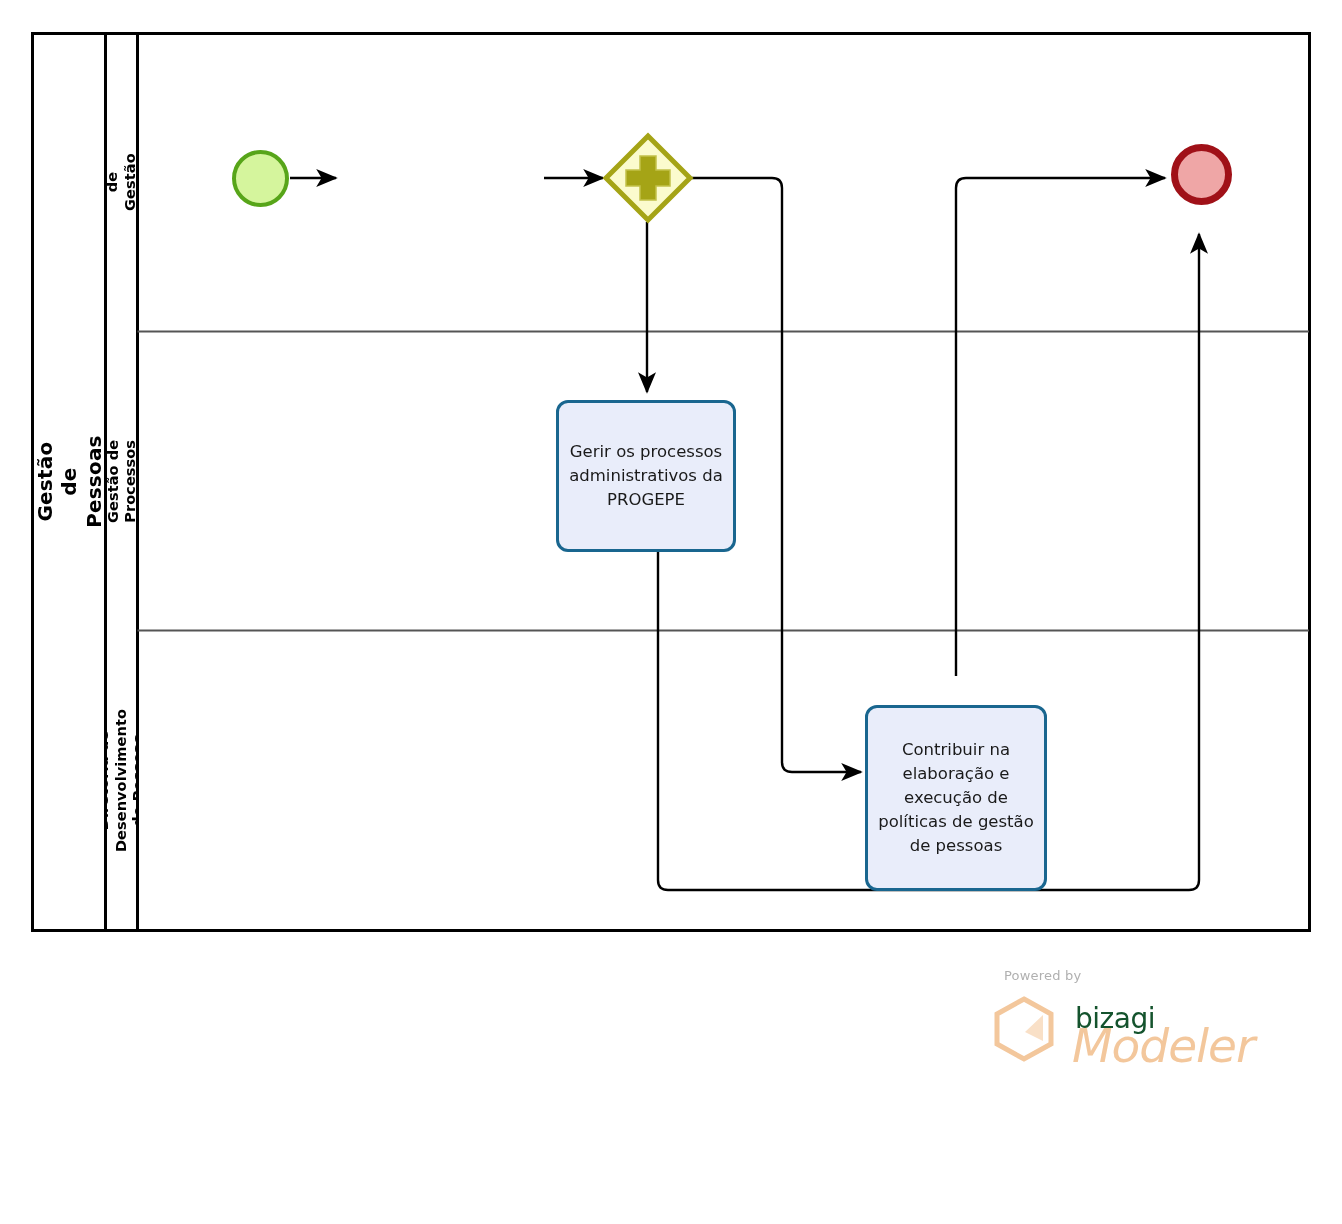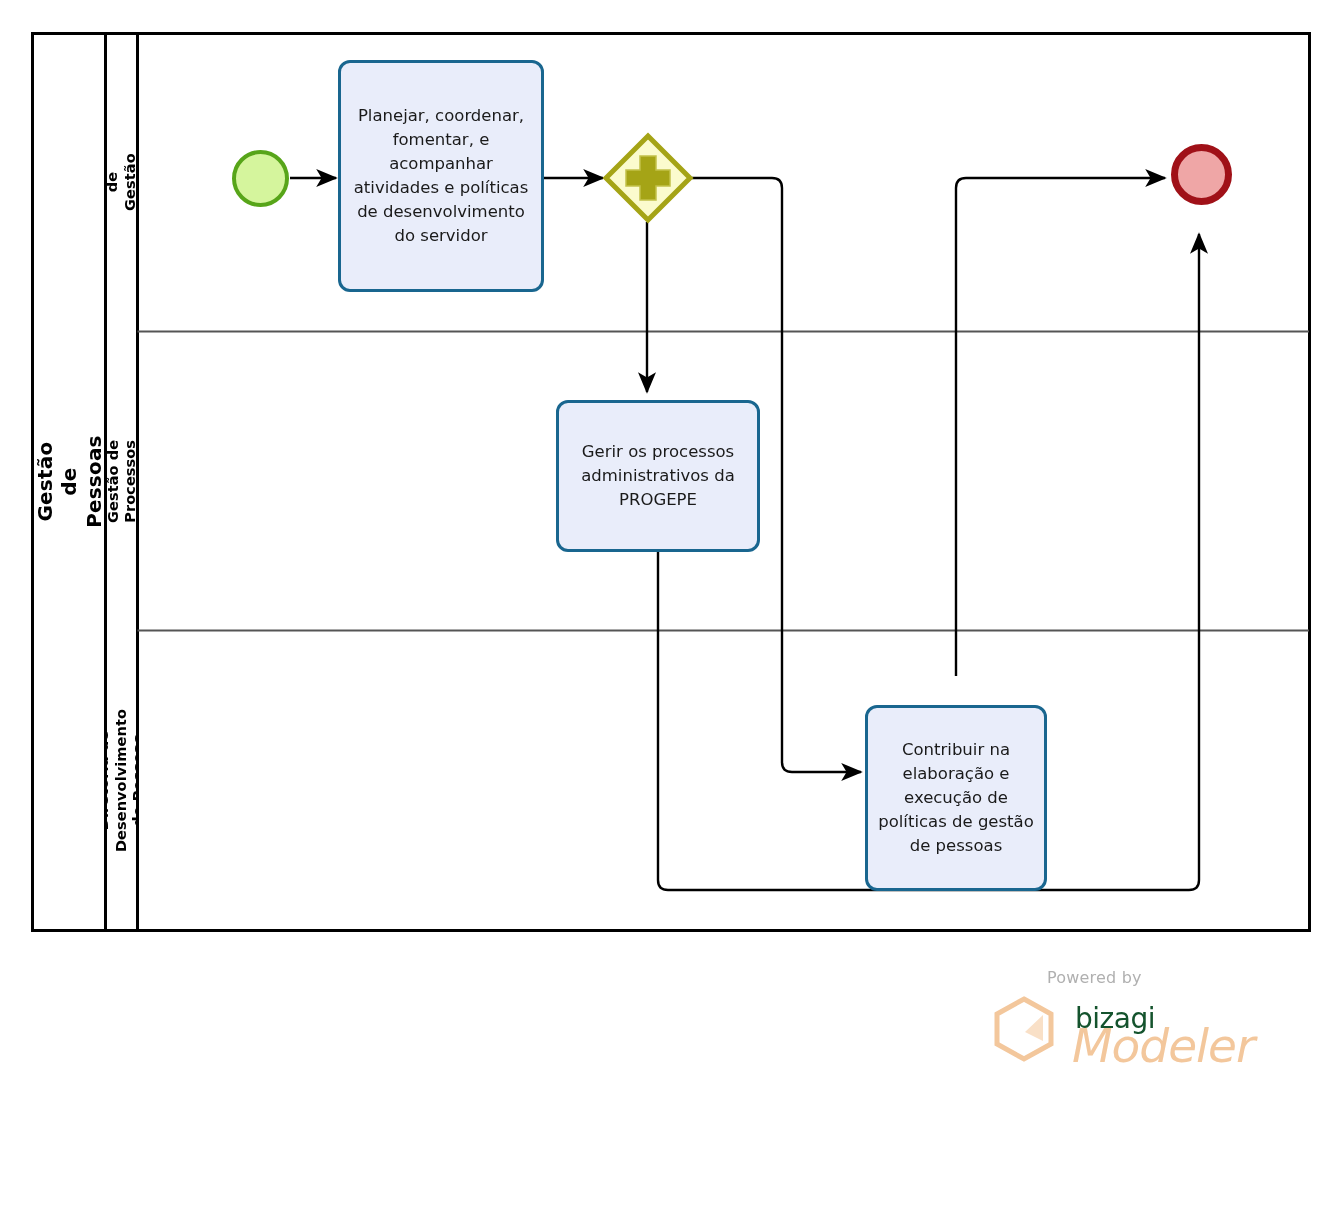--- a/index.html
+++ b/index.html
@@ -84,24 +84,23 @@
     position: absolute;
     left: 968px;
     top: 968px;
     width: 300px;
     height: 110px;
   }
   .footer .powered {
     position: absolute;
     left: 36px;
     top: 0px;
-    font-size: 16px;
+    font-size: 13px;
     color: #b0b0b0;
     letter-spacing: 0.2px;
-    margin-left: 43px;
   }
   .footer .brand-small {
     position: absolute;
     left: 107px;
     top: 34px;
     font-size: 28px;
     color: #14532d;
     letter-spacing: -0.5px;
   }
   .footer .brand-big {
@@ -173,23 +172,22 @@
 Processos Administrativos</div>
   </div>
 
   <div class="lane-label-box" style="left:107px; top:632px; width:30px; height:297px;">
     <div class="lane-label-text lane-title" style="width:292px;">Diretoria de Desenvolvimento
 de Pessoas</div>
   </div>
 
   <div class="event start-event" style="left:232px; top:150px; width:57px; height:57px;"></div>
 
-  <div class="task" style="left:338px; top:60px; width:206px; height:232px;">Planejar, coordenar, fomentar, e acompanhar atividades e políticas de desenvolvimento do servidor</div>
 
-  <div class="task" style="left:556px; top:400px; width:204px; height:152px;">Gerir os processos administrativos da PROGEPE</div>
+  <div class="task" style="left:556px; top:400px; width:180px; height:152px;">Gerir os processos administrativos da PROGEPE</div>
 
   <div class="task" style="left:865px; top:676px; width:182px; height:186px;margin-top:29px;">Contribuir na elaboração e execução de políticas de gestão de pessoas</div>
 
   <div class="event end-event" style="left:1171px; top:144px; width:61px; height:61px;"></div>
 
   <div class="footer">
     <div class="powered">Powered by</div>
     <div class="brand-small">bizagi</div>
     <div class="brand-big">Modeler</div>
   </div>

